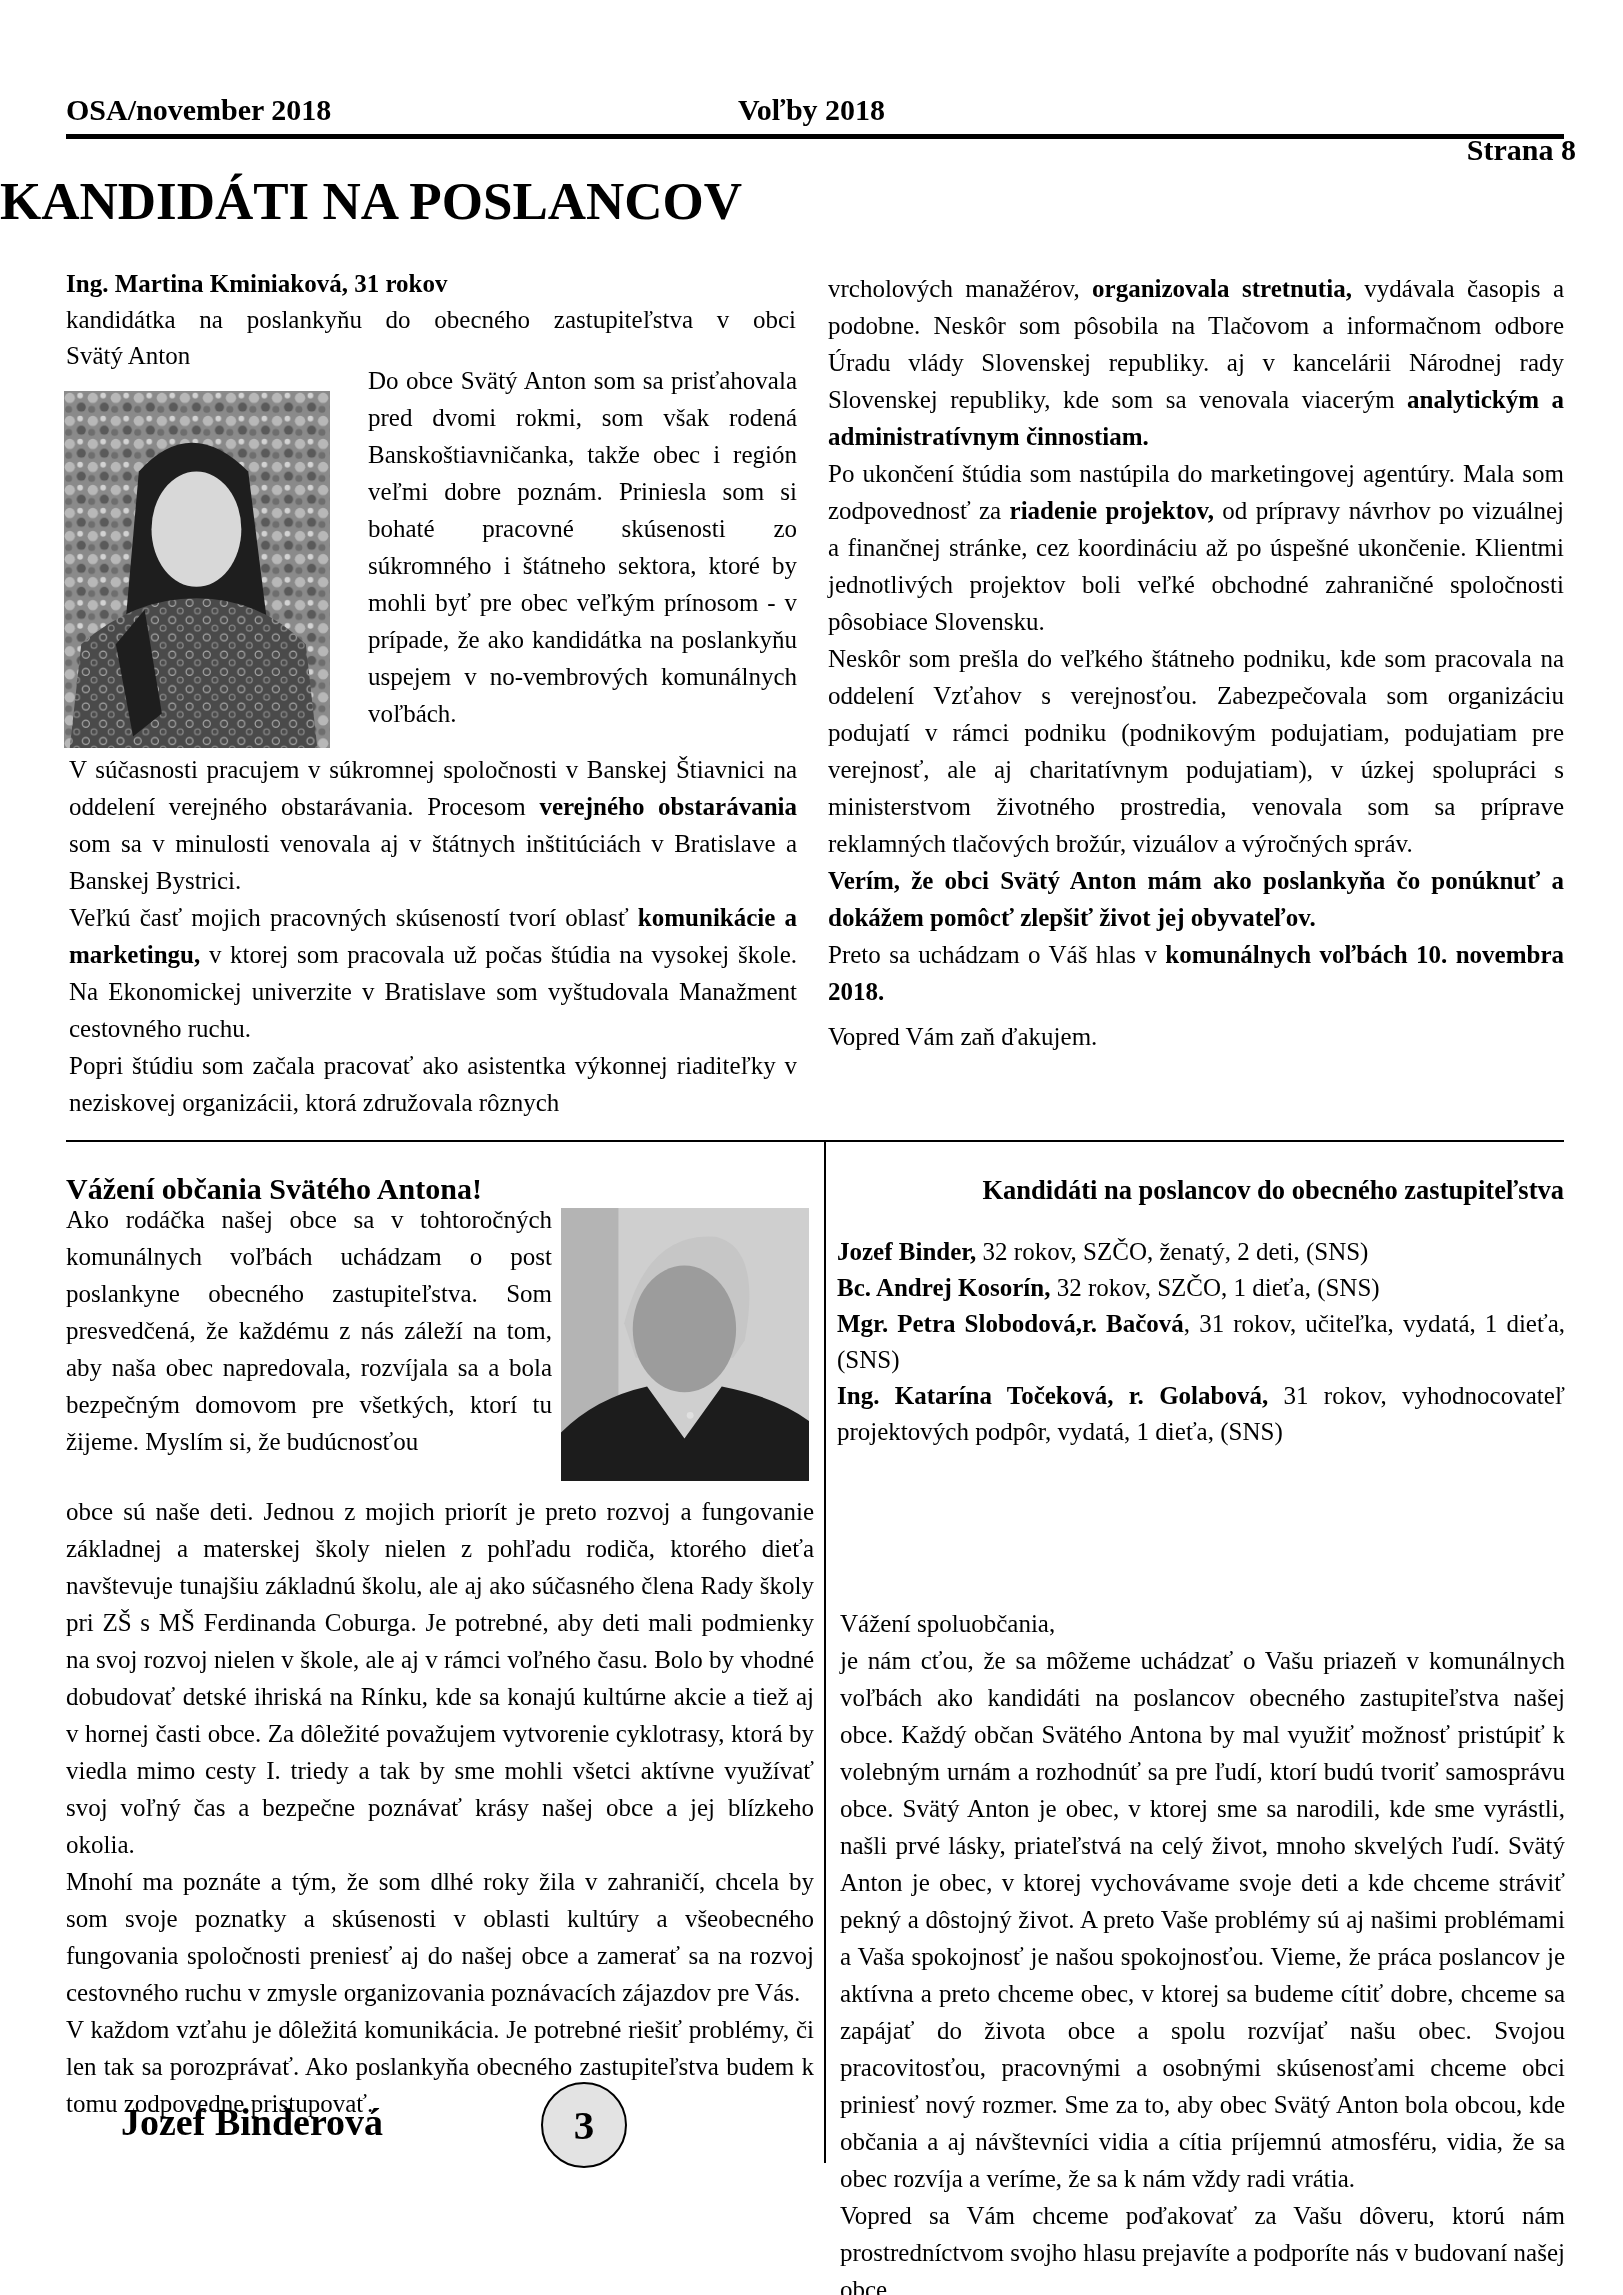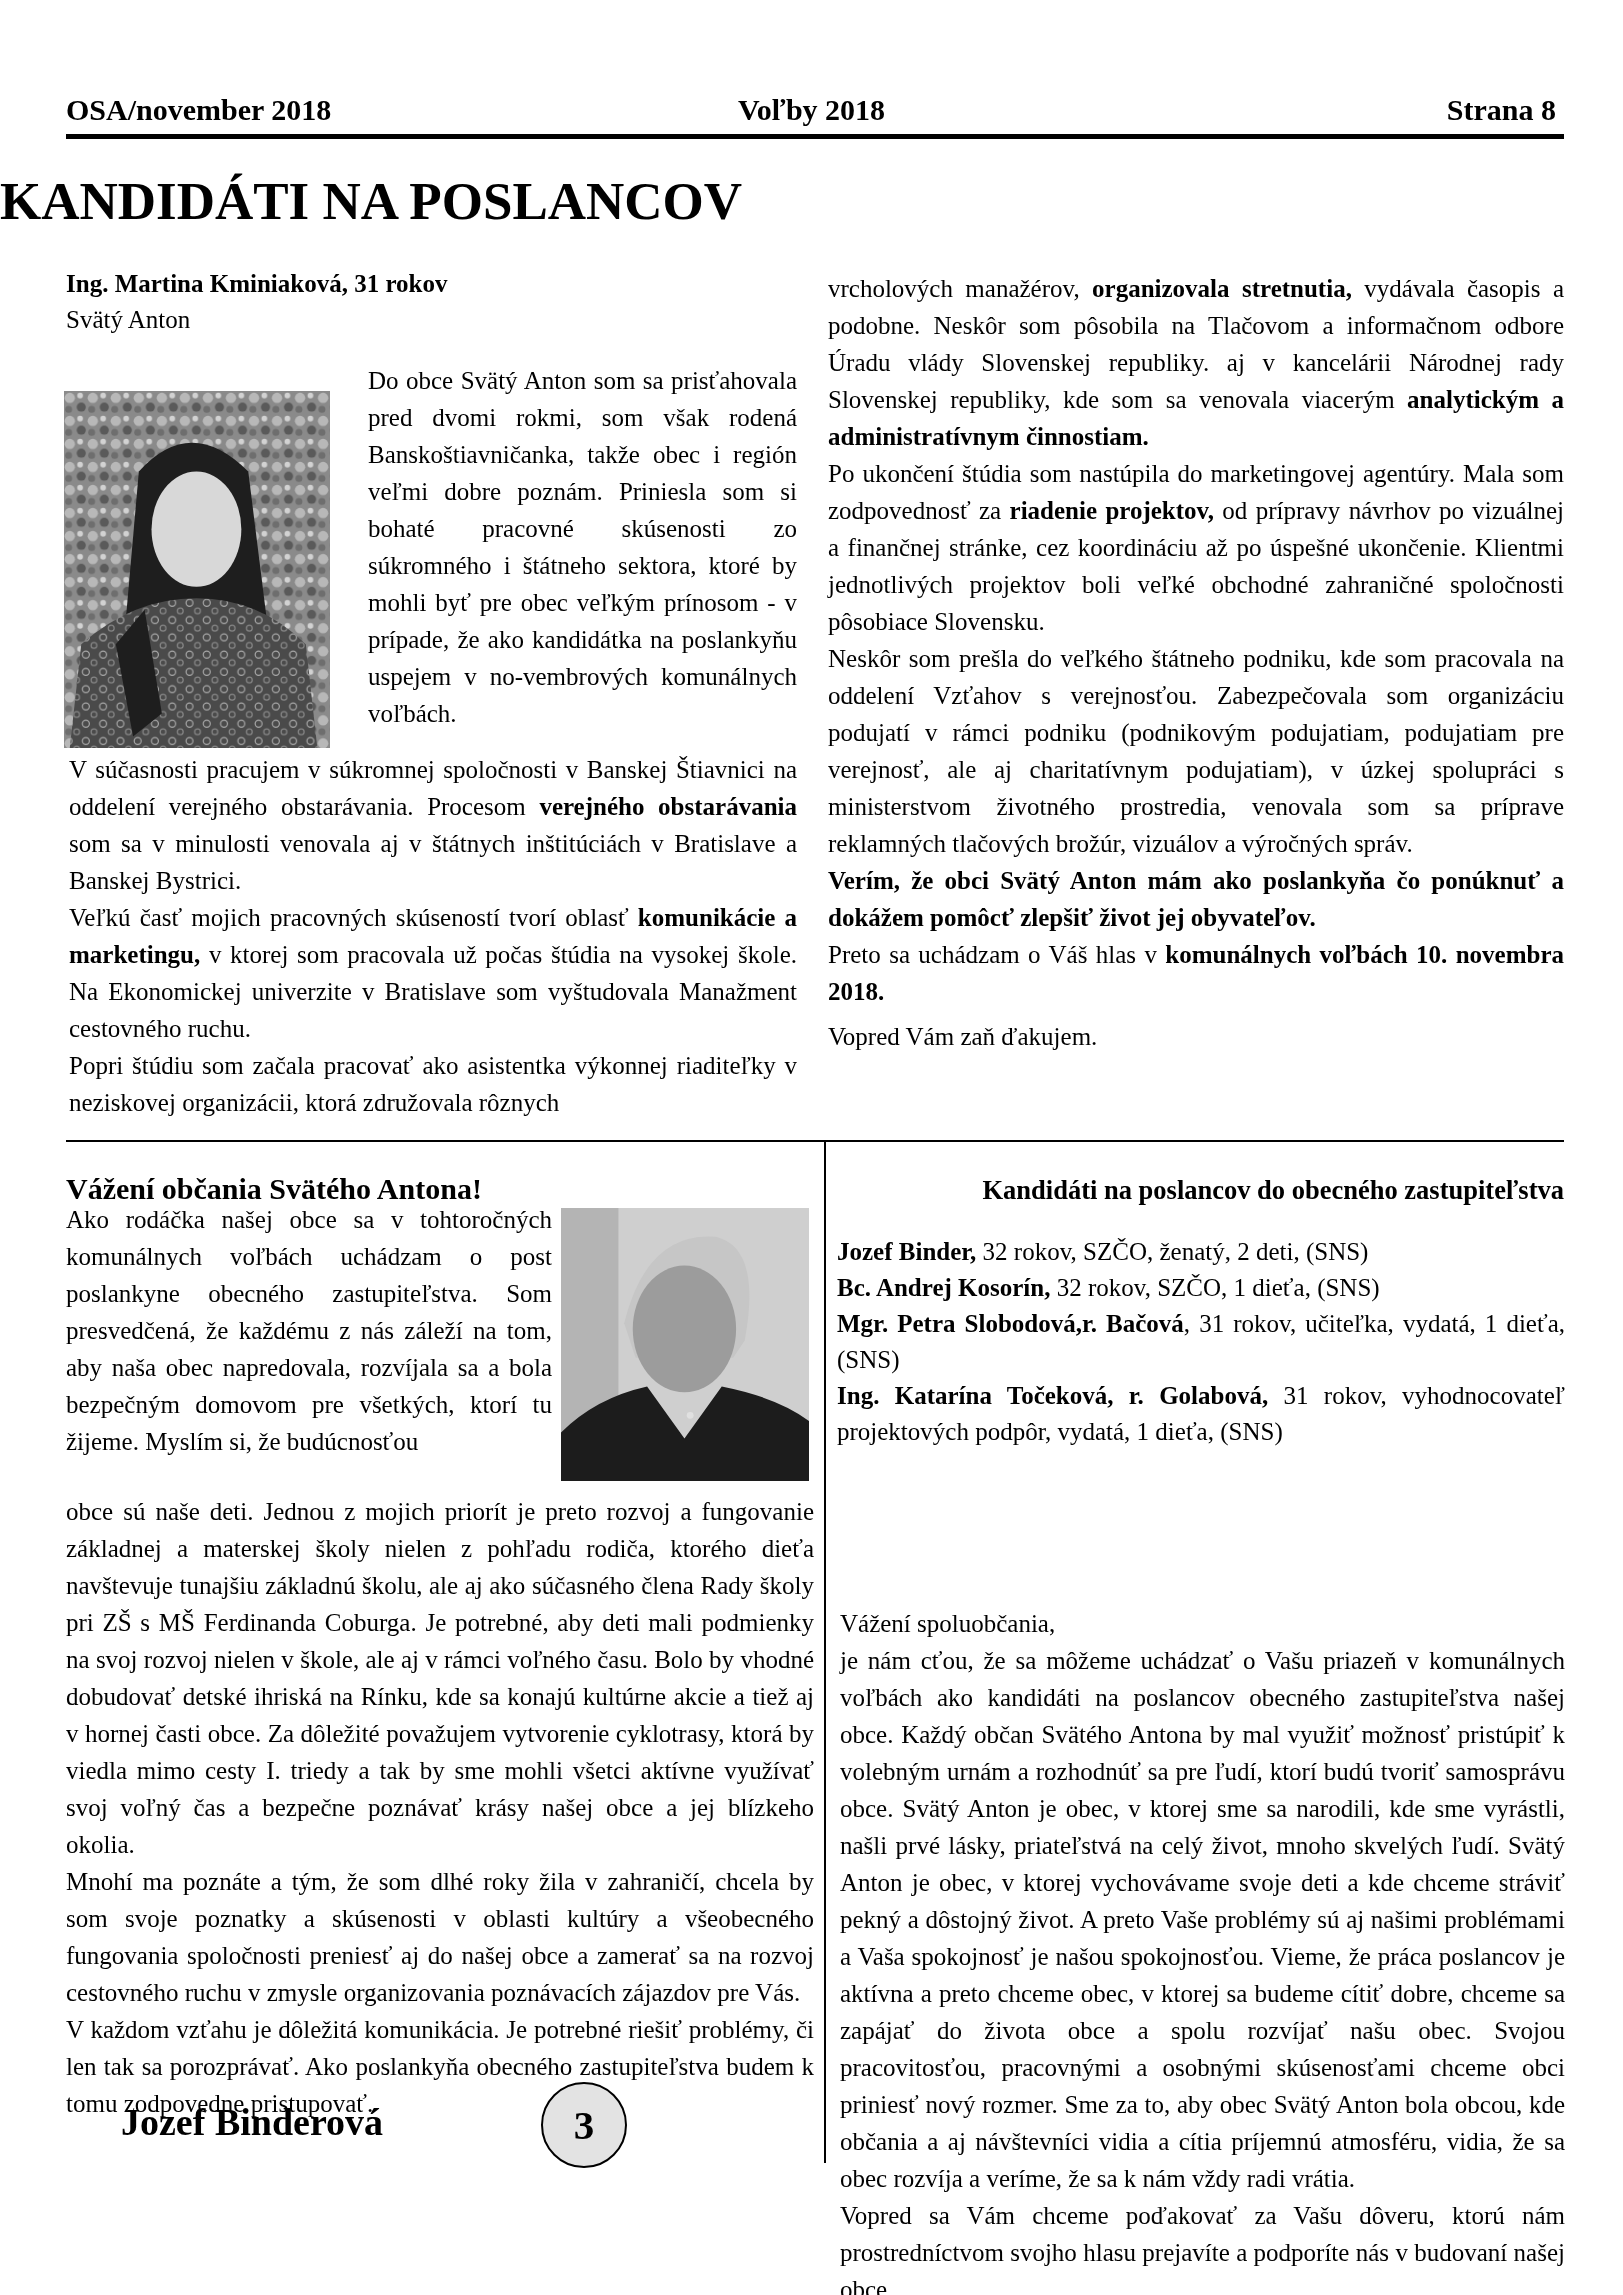--- a/index.html
+++ b/index.html
@@ -20,27 +20,28 @@
   .hd3 { font-size: 26.5px; font-weight: bold; line-height: 35px; text-align: right; }
   .sig { font-size: 38px; font-weight: bold; line-height: 46px; }
   .num { width: 86px; height: 86px; border: 2.3px solid #000; border-radius: 50%; background: #e3e3e3;
          box-sizing: border-box; text-align: center; font-size: 41px; font-weight: bold; line-height: 82px; }
 </style>
 </head>
 <body>
 
 <div class="abs hdr" style="left:66px;">OSA/november 2018</div>
 <div class="abs hdr" style="left:0;width:1623px;text-align:center;">Voľby 2018</div>
-<div class="abs hdr" style="right:67px;">Strana 8</div>
+<div class="abs hdr" style="right:47px;margin-top:40px;">Strana 8</div>
 <div class="abs hdr-rule"></div>
 
 <div class="abs title">KANDIDÁTI NA POSLANCOV</div>
 
 <div class="abs" style="left:66px;top:266px;width:730px;">
   <div class="txt b" style="line-height:36px;">Ing. Martina Kminiaková, 31 rokov</div>
+  <div class="txt" style="text-align:justify;text-align-last:justify;line-height:36px;">kandidátka na poslankyňu do obecného zastupiteľstva v obci</div>
   <div class="txt" style="line-height:36px;">Svätý Anton</div>
 </div>
 
 <div class="abs photo" style="left:64px;top:391px;width:266px;height:357px;">
   <svg viewBox="0 0 462 620" preserveAspectRatio="none">
     <defs>
       <pattern id="leaves" width="40" height="40" patternUnits="userSpaceOnUse">
         <rect width="40" height="40" fill="#8a8a8a"></rect>
         <circle cx="10" cy="12" r="9" fill="#b8b8b8"></circle>
         <circle cx="30" cy="28" r="8" fill="#5a5a5a"></circle>

